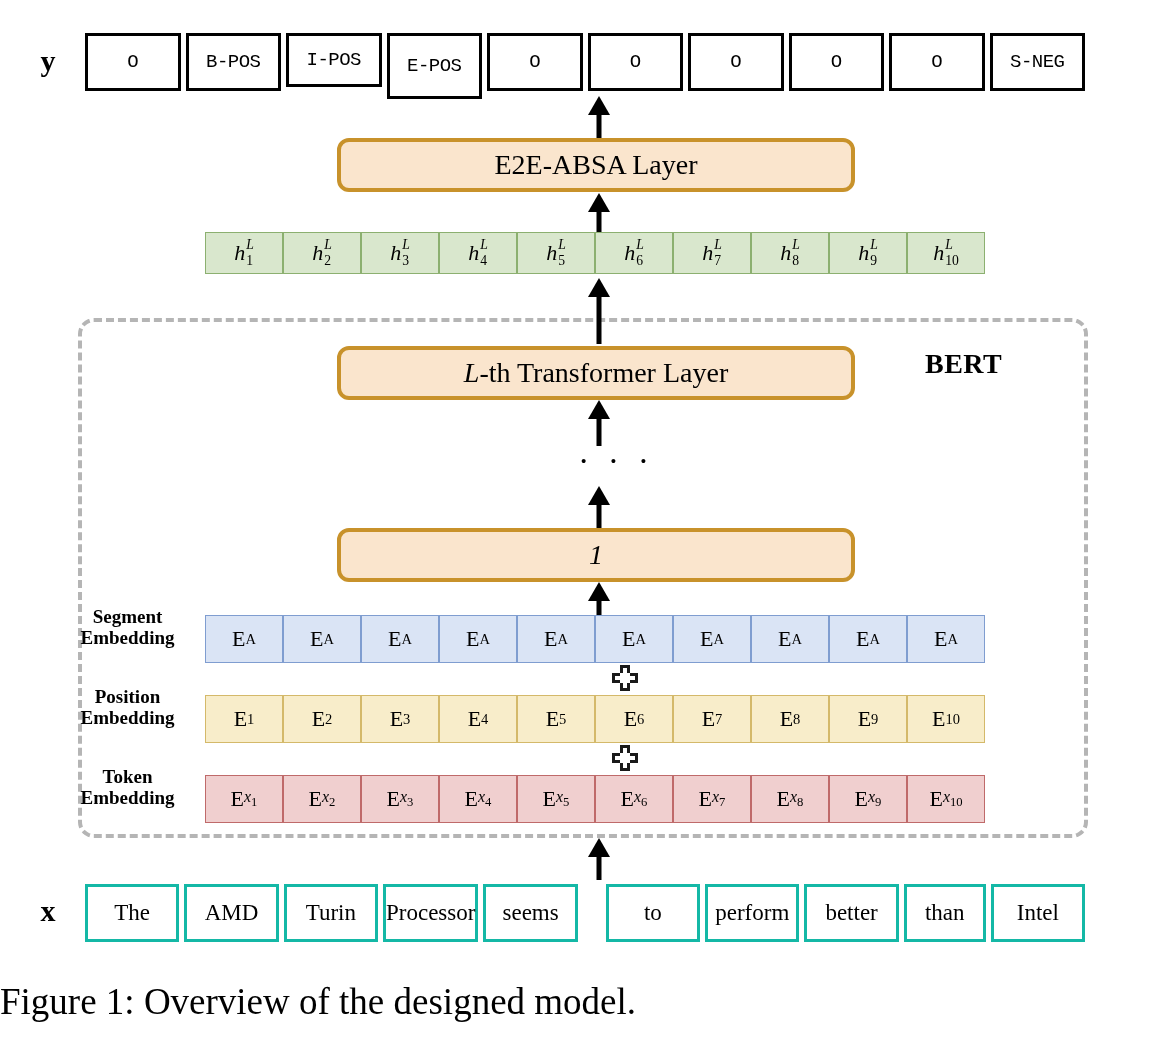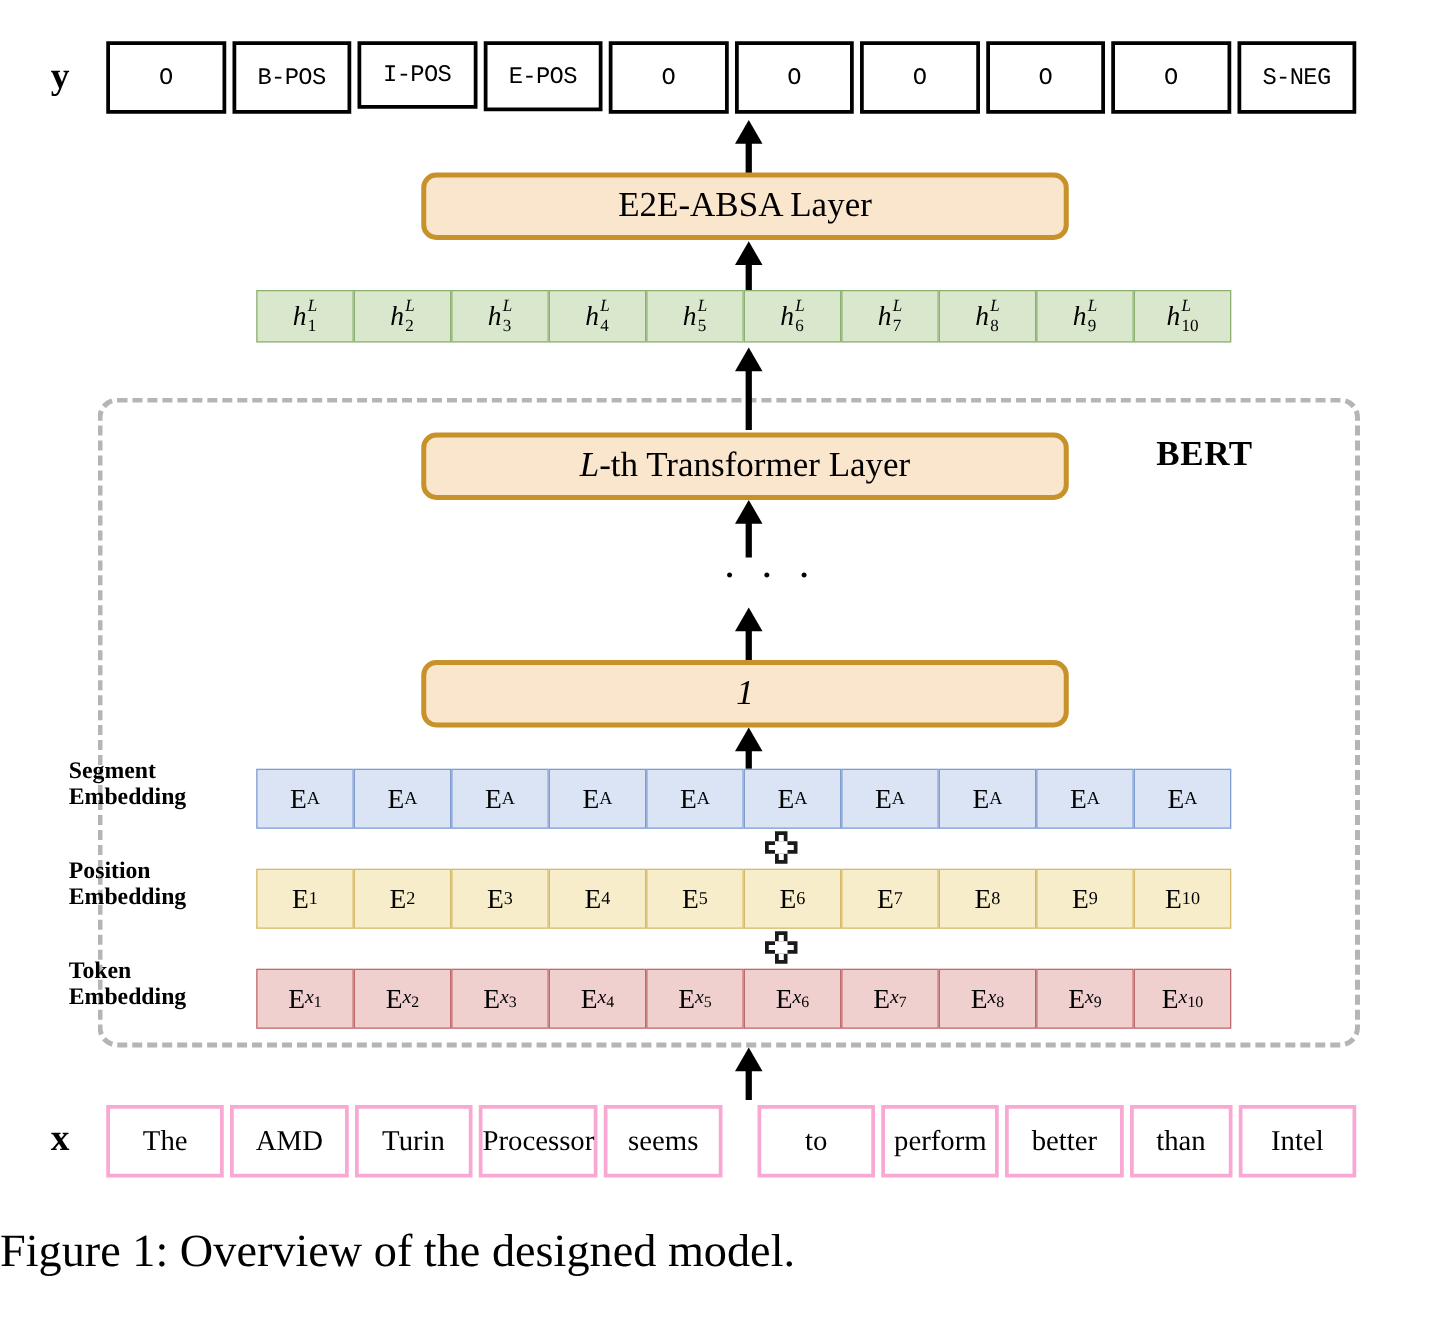--- a/index.html
+++ b/index.html
@@ -46,21 +46,21 @@
     font-family: "Liberation Mono", monospace;
     font-size: 19px;
     letter-spacing: -0.5px;
     white-space: nowrap;
     overflow: visible;
   }
 
   
   .word-box {
     box-sizing: border-box;
-    border: 3px solid #f9a8d4;
+    border: 3px solid #14b8a6;
     background: #ffffff;
     display: flex;
     align-items: center;
     justify-content: center;
     font-family: "Liberation Serif", serif;
     font-size: 23px;
     white-space: nowrap;
     overflow: visible;
   }
 
@@ -119,21 +119,21 @@
   .nested-sub { font-size: 0.72em; vertical-align: -0.3em; font-style: italic; }
   .nested-sub .n2 { font-size: 0.8em; vertical-align: -0.28em; font-style: normal; }
 
   
   .emb-label {
     position: absolute;
     font-family: "Liberation Serif", serif;
     font-weight: bold;
     font-size: 19px;
     line-height: 1.12;
-    text-align: left;
+    text-align: center;
     white-space: pre-line;
   }
 
   
   .arrow { position: absolute; }
   .arrow-shaft {
     position: absolute;
     left: 50%;
     transform: translateX(-50%);
     width: 5px;
@@ -214,21 +214,21 @@
 
   <div class="bert-box" style="left:78px; top:318px; width:1010px; height:520px;"></div>
   <div class="bert-label" style="left:925px; top:348px;">BERT</div>
 
   <div class="abs axis-label" style="left:28px; top:46px; width:40px;">y</div>
 
   <div class="tag-row" style="left:85px; top:33px; width:1000px; height:58px; gap:5px;">
       <div class="tag-box" style="width: 95.5px; height: 58px;">O</div>
       <div class="tag-box" style="width: 95.5px; height: 58px;">B-POS</div>
       <div class="tag-box" style="width: 95.5px; height: 54px;">I-POS</div>
-      <div class="tag-box" style="width: 95.5px; height: 56px;">E-POS</div>
+      <div class="tag-box" style="width: 95.5px; height: 66px;">E-POS</div>
       <div class="tag-box" style="width: 95.5px; height: 58px;">O</div>
       <div class="tag-box" style="width: 95.5px; height: 58px;">O</div>
       <div class="tag-box" style="width: 95.5px; height: 58px;">O</div>
       <div class="tag-box" style="width: 95.5px; height: 58px;">O</div>
       <div class="tag-box" style="width: 95.5px; height: 58px;">O</div>
       <div class="tag-box" style="width: 95.5px; height: 58px;">S-NEG</div>
     </div>
 
   <div class="arrow" style="left:583px; top:96px; width:32px; height:46px;">
     <div class="arrow-head"></div>

